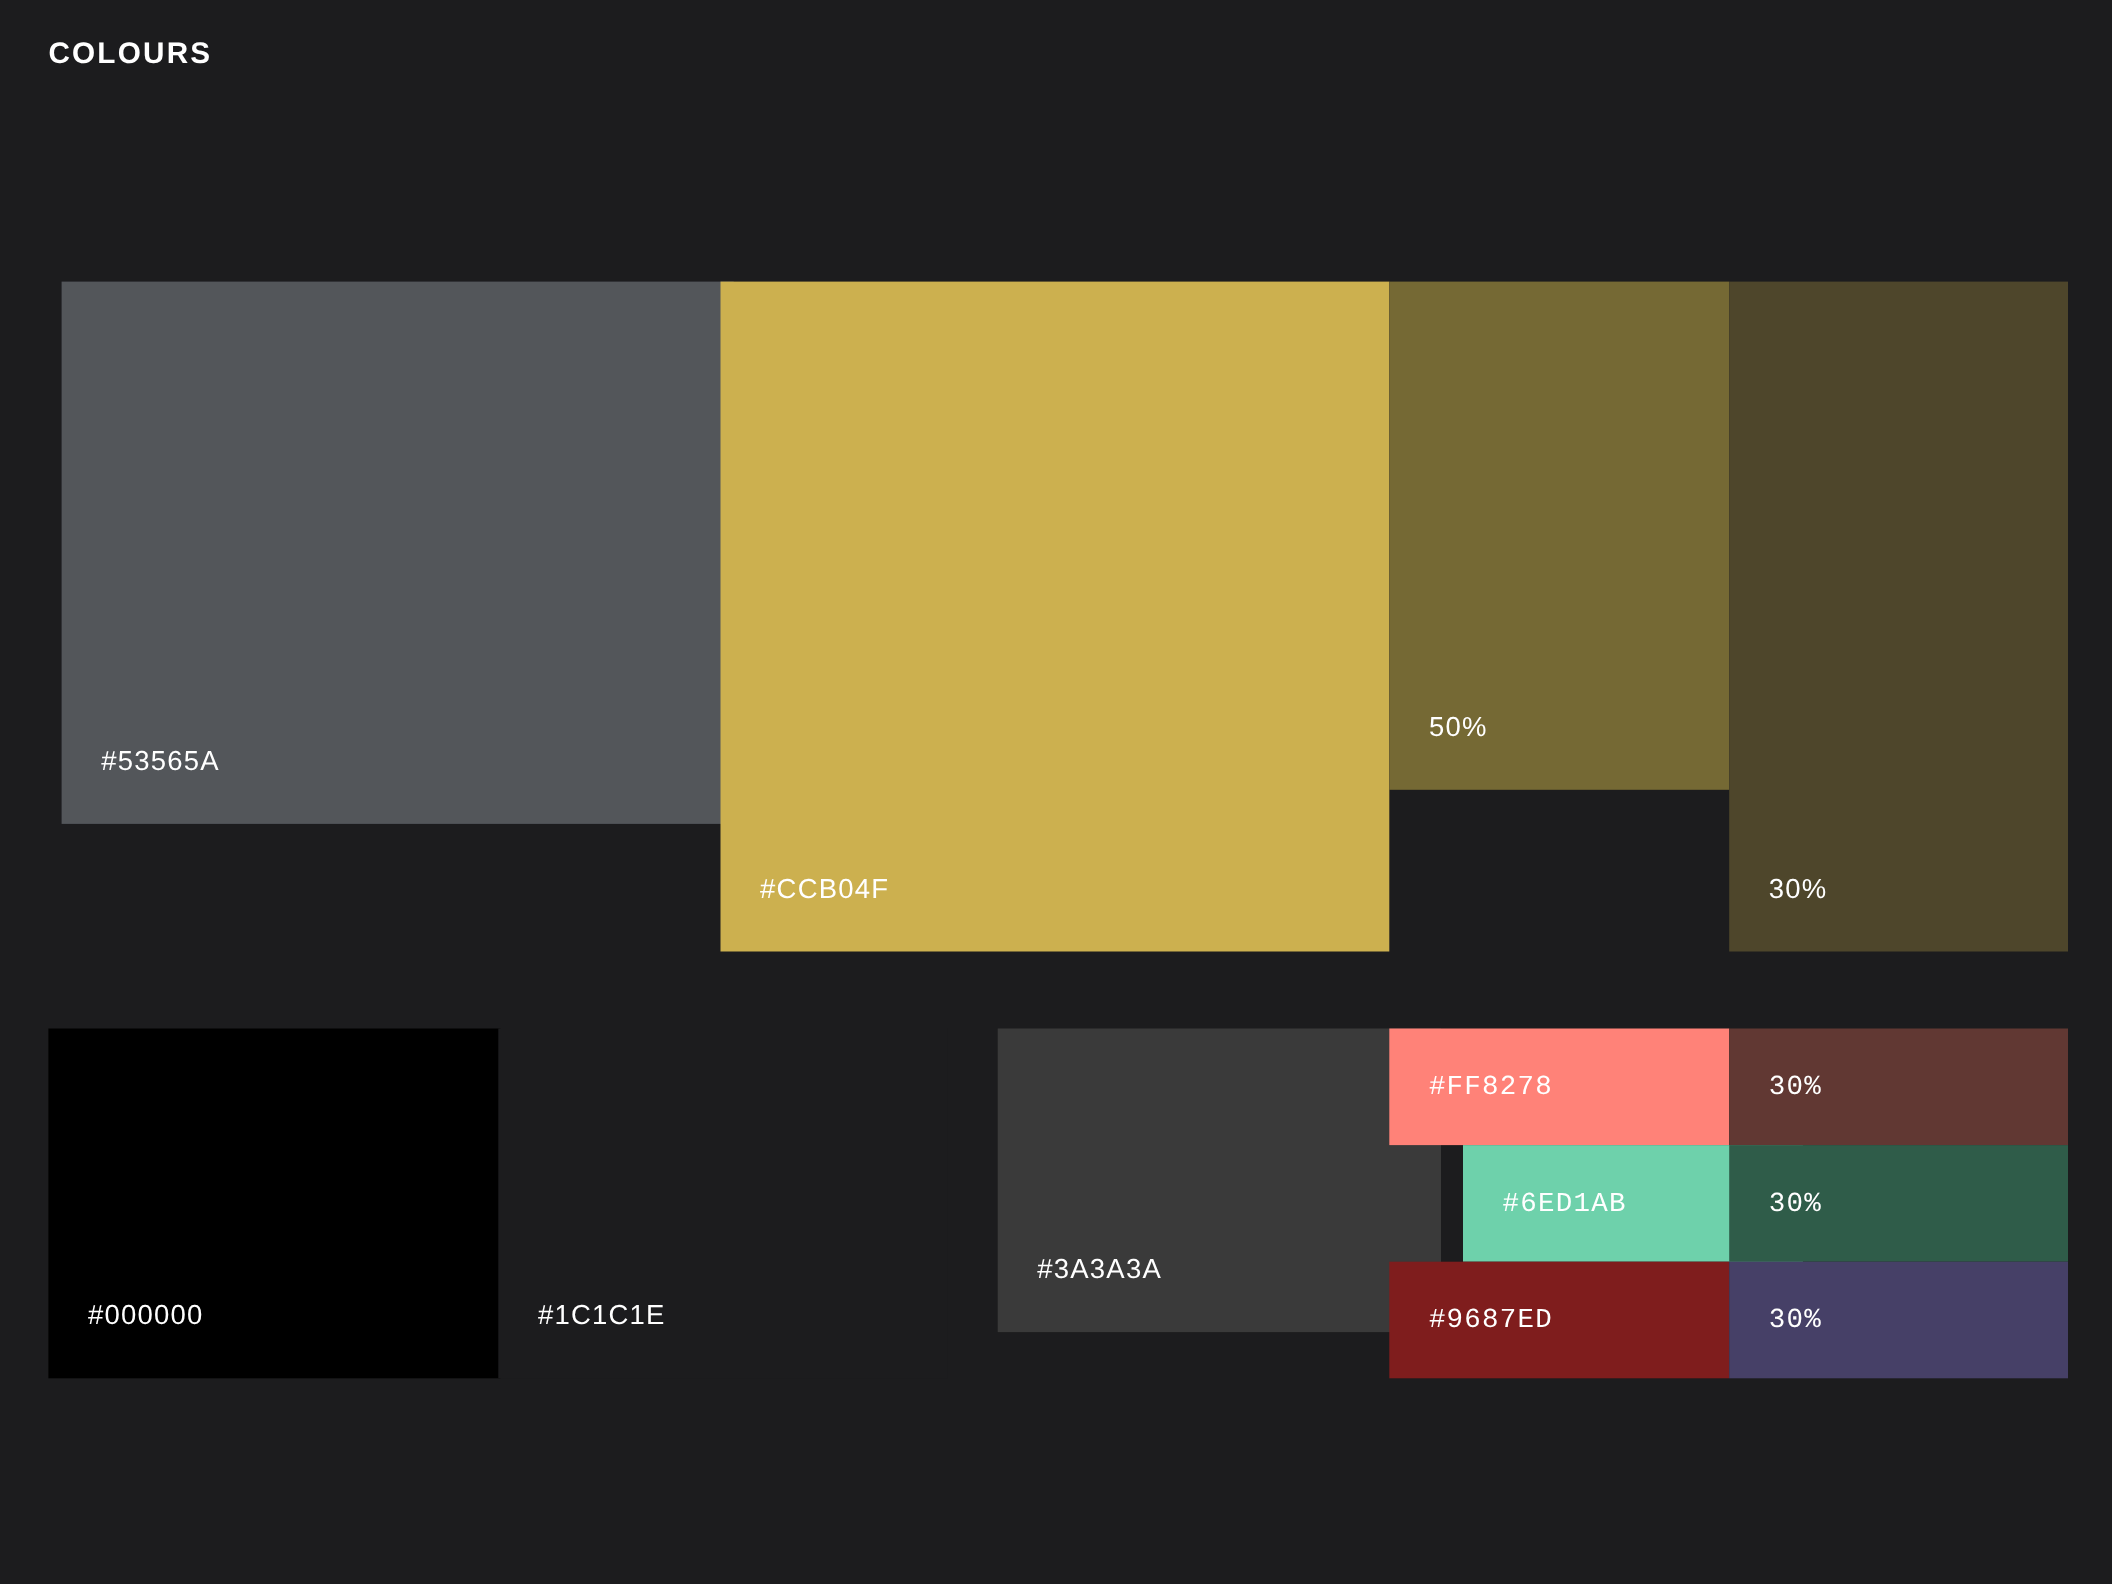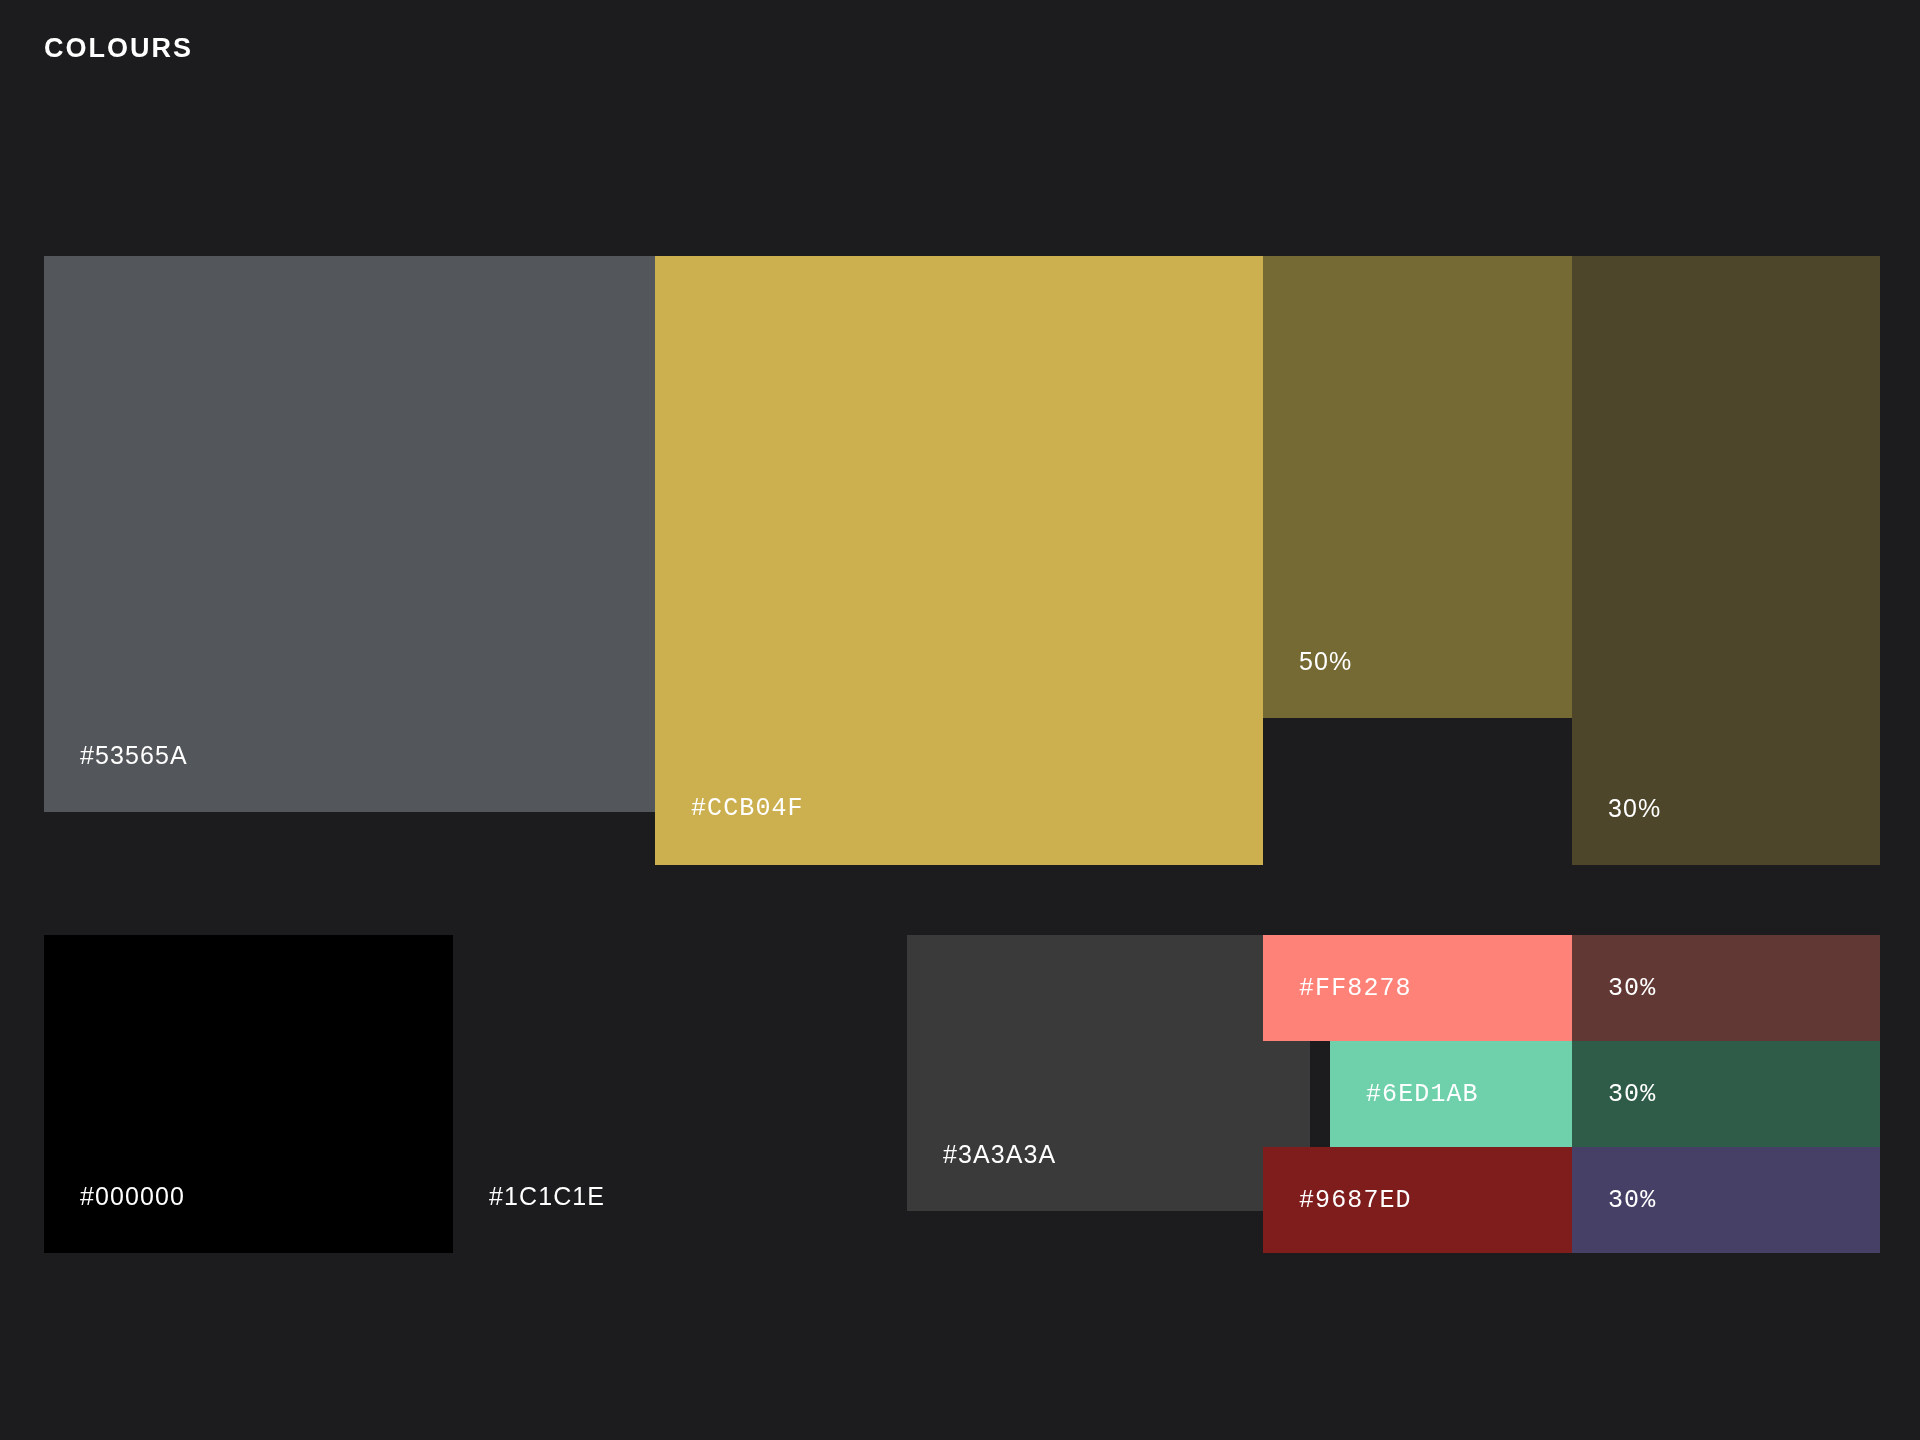--- a/index.html
+++ b/index.html
@@ -55,22 +55,22 @@
     color:#ffffff;
     white-space:nowrap;
     font-weight:400;
   }
 
   
   .lbl-row1 { bottom:42px; }
   .lbl-row2 { bottom:42px; }
 
   
-  #sw-grey      { left:0px;    top:0px; width:611px;  height:556px; background:#53565a; }
-  #sw-yellow    { left:611px;  top:0px; width:608px;  height:609px; background:#ccb04f;font-family:Liberation Mono, monospace; }
+  #sw-grey      { left:12px;    top:0px; width:611px;  height:493px; background:#53565a; }
+  #sw-yellow    { left:611px;  top:0px; width:608px;  height:609px; background:#ccb04f; }
   #sw-yellow50  { left:1219px; top:0px; width:309px;  height:462px; background:#756934; }
   #sw-yellow30  { left:1528px; top:0px; width:308px;  height:609px; background:#4e462b; }
 
   
   #sw-black     { left:0px;    top:679px; width:411px; height:318px; background:#000000; }
   #sw-near      { left:409px;  top:679px; width:408px; height:318px; background:#1c1c1e; }
   #sw-dark      { left:816px;  top:679px; width:403px; height:276px; background:#3a3a3a;margin-left:47px; }
 
   
   #sw-salmon    { left:1219px; top:679px;  width:309px; height:106px; background:#ff8278; }

